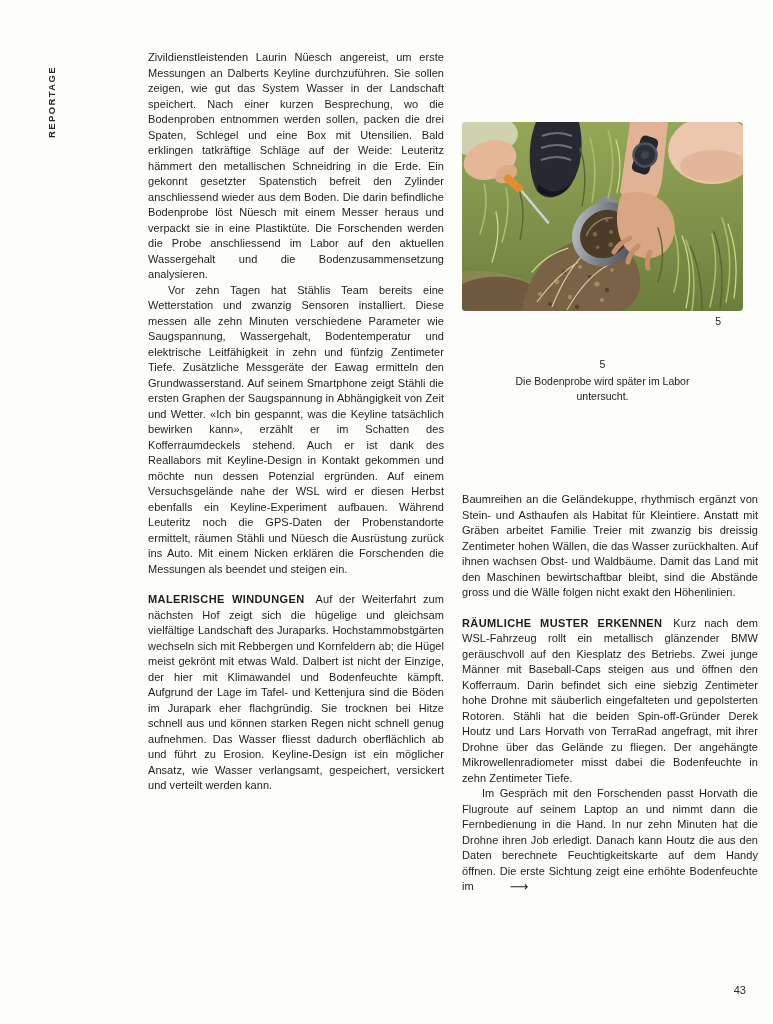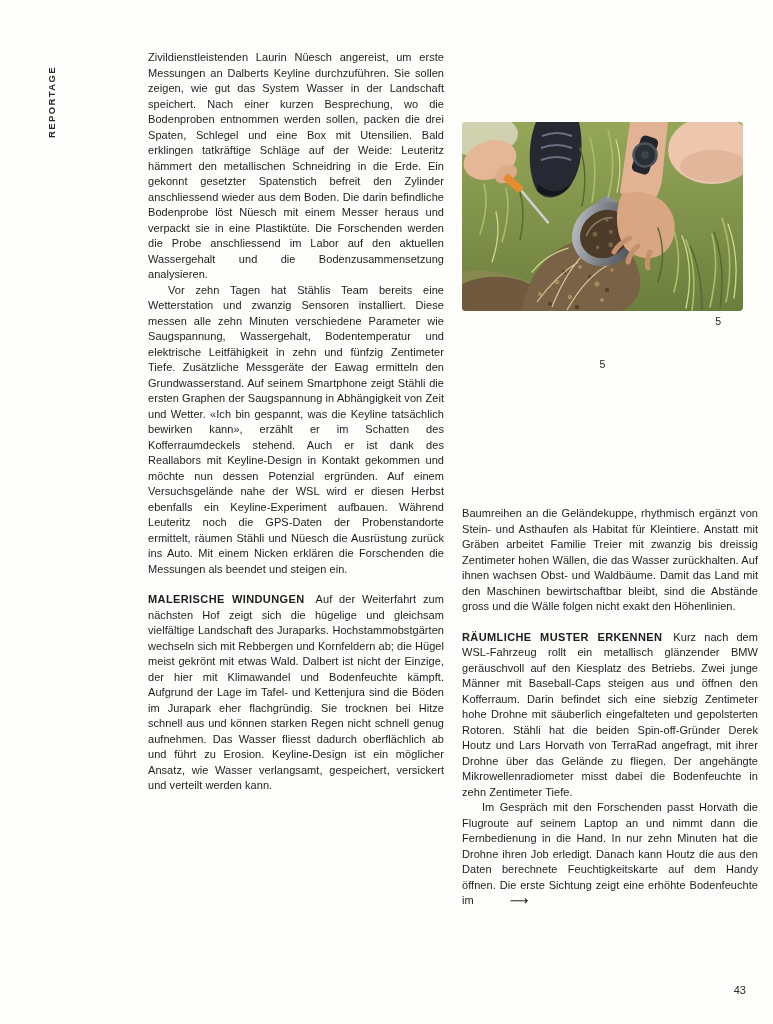--- a/index.html
+++ b/index.html
@@ -19,21 +19,21 @@
     transform-origin:0 0;
     transform:rotate(-90deg);
     white-space:nowrap;
     font-size:9.5px;font-weight:bold;
     letter-spacing:1.4px;
     color:#2a2a28;
   }
   
   .col{position:absolute;width:296px;top:50px;}
   .col-left{left:148px;}
-  .col-right{left:462px;top:492px;margin-top:14px;}
+  .col-right{left:462px;top:492px;}
   .para{
     margin:0;
     font-size:11px;
     line-height:15.5px;
     text-align:justify;
     letter-spacing:0.05px;
     hyphens:auto;
     -webkit-hyphens:auto;
   }
   .para.indent{text-indent:20px;}
@@ -200,20 +200,21 @@
           <path d="M155,70 C159,52 159,34 154,18"></path>
           <path d="M70,150 C80,138 92,130 106,126"></path>
         </g>
       </svg>
     </div>
     <div class="photo-marker">5</div>
   </figure>
 
   <div class="caption">
     <span class="caption-number">5</span>
+    <span class="caption-text">Die Bodenprobe wird später im Labor untersucht.</span>
   </div>
 
   <div class="col col-left">
     <p class="para"><span>Zivildienstleistenden Laurin Nüesch angereist, um erste Messungen an Dalberts Keyline durchzuführen. Sie sollen zeigen, wie gut das System Wasser in der Landschaft speichert. Nach einer kurzen Besprechung, wo die Bodenproben entnommen werden sollen, packen die drei Spaten, Schlegel und eine Box mit Utensilien. Bald erklingen tatkräftige Schläge auf der Weide: Leuteritz hämmert den metallischen Schneidring in die Erde. Ein gekonnt gesetzter Spatenstich befreit den Zylinder anschliessend wieder aus dem Boden. Die darin befindliche Bodenprobe löst Nüesch mit einem Messer heraus und verpackt sie in eine Plastiktüte. Die Forschenden werden die Probe anschliessend im Labor auf den aktuellen Wassergehalt und die Bodenzusammensetzung analysieren.</span></p>
     <p class="para indent"><span>Vor zehn Tagen hat Stählis Team bereits eine Wetterstation und zwanzig Sensoren installiert. Diese messen alle zehn Minuten verschiedene Parameter wie Saugspannung, Wassergehalt, Bodentemperatur und elektrische Leitfähigkeit in zehn und fünfzig Zentimeter Tiefe. Zusätzliche Messgeräte der Eawag ermitteln den Grundwasserstand. Auf seinem Smartphone zeigt Stähli die ersten Graphen der Saugspannung in Abhängigkeit von Zeit und Wetter. «Ich bin gespannt, was die Keyline tatsächlich bewirken kann», erzählt er im Schatten des Kofferraumdeckels stehend. Auch er ist dank des Reallabors mit Keyline-Design in Kontakt gekommen und möchte nun dessen Potenzial ergründen. Auf einem Versuchsgelände nahe der WSL wird er diesen Herbst ebenfalls ein Keyline-Experiment aufbauen. Während Leuteritz noch die GPS-Daten der Probenstandorte ermittelt, räumen Stähli und Nüesch die Ausrüstung zurück ins Auto. Mit einem Nicken erklären die Forschenden die Messungen als beendet und steigen ein.</span></p>
     <p class="para section-start"><strong class="run-in">MALERISCHE WINDUNGEN</strong><span>Auf der Weiterfahrt zum nächsten Hof zeigt sich die hügelige und gleichsam vielfältige Landschaft des Juraparks. Hochstammobstgärten wechseln sich mit Rebbergen und Kornfeldern ab; die Hügel meist gekrönt mit etwas Wald. Dalbert ist nicht der Einzige, der hier mit Klimawandel und Bodenfeuchte kämpft. Aufgrund der Lage im Tafel- und Kettenjura sind die Böden im Jurapark eher flachgründig. Sie trocknen bei Hitze schnell aus und können starken Regen nicht schnell genug aufnehmen. Das Wasser fliesst dadurch oberflächlich ab und führt zu Erosion. Keyline-Design ist ein möglicher Ansatz, wie Wasser verlangsamt, gespeichert, versickert und verteilt werden kann.</span></p>
   </div>
 
   <div class="col col-right">
     <p class="para"><span>Baumreihen an die Geländekuppe, rhythmisch ergänzt von Stein- und Asthaufen als Habitat für Kleintiere. Anstatt mit Gräben arbeitet Familie Treier mit zwanzig bis dreissig Zentimeter hohen Wällen, die das Wasser zurückhalten. Auf ihnen wachsen Obst- und Waldbäume. Damit das Land mit den Maschinen bewirtschaftbar bleibt, sind die Abstände gross und die Wälle folgen nicht exakt den Höhenlinien.</span></p>

